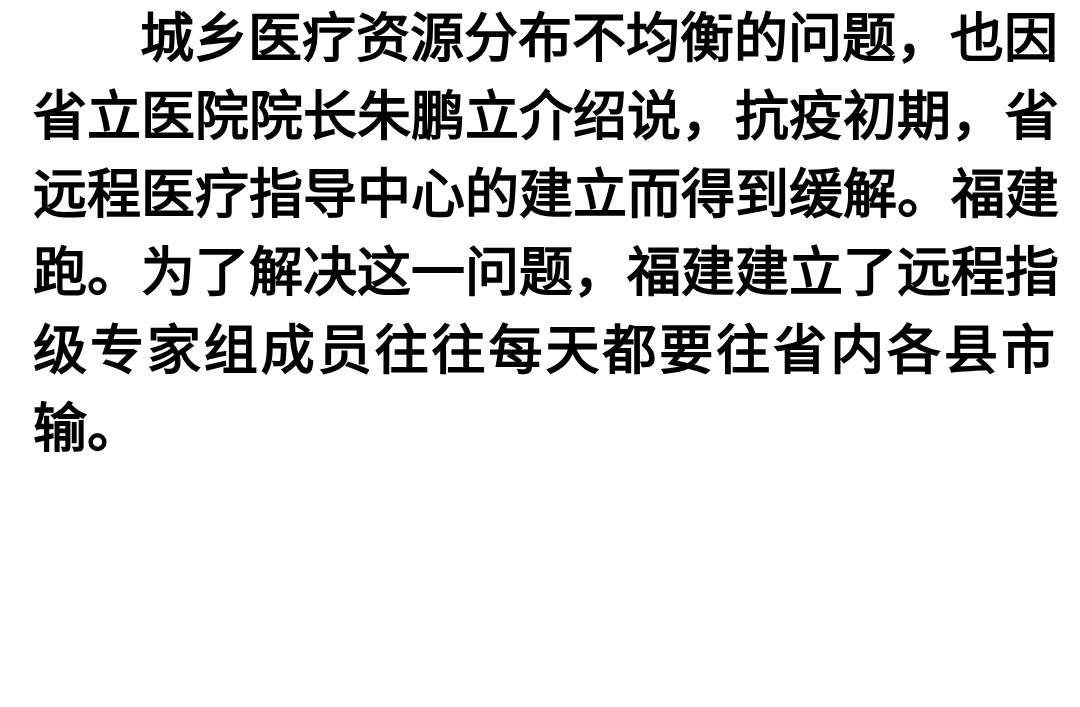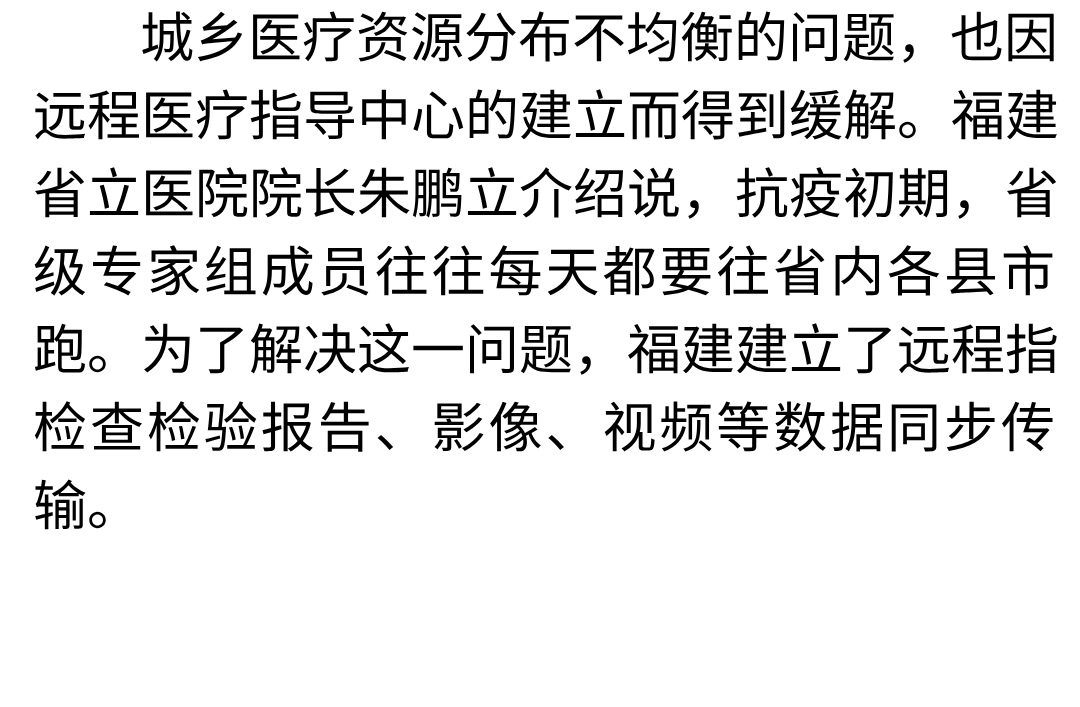--- a/index.html
+++ b/index.html
@@ -12,21 +12,21 @@
   }
   .text-page {
     box-sizing: border-box;
     width: 1080px;
     height: 707px;
     padding: 0 25px 0 33px;
     background: #ffffff;
     color: #000000;
     font-family: "Liberation Serif", "DejaVu Serif", serif;
     font-size: 54px;
-    font-weight: 400;
+    font-weight: 700;
     line-height: 78px;
   }
   .line {
     margin: 0;
     padding: 0;
     text-align: justify;
     text-align-last: justify;
     text-justify: inter-character;
     -moz-text-align-last: justify;
     white-space: nowrap;
@@ -37,19 +37,18 @@
   .line.last {
     text-align-last: left;
     -moz-text-align-last: left;
   }
 </style>
 </head>
 <body>
 
 <main class="text-page">
   <p class="line indent">城乡医疗资源分布不均衡的问题，也因</p>
+  <p class="line">省立医院院长朱鹏立介绍说，抗疫初期，省</p>
   <p class="line">远程医疗指导中心的建立而得到缓解。福建</p>
-  <p class="line">省立医院院长朱鹏立介绍说，抗疫初期，省</p>
+  <p class="line">跑。为了解决这一问题，福建建立了远程指</p>
   <p class="line">级专家组成员往往每天都要往省内各县市</p>
-  <p class="line">跑。为了解决这一问题，福建建立了远程指</p>
-  <p class="line">检查检验报告、影像、视频等数据同步传</p>
   <p class="line last">输。</p>
 </main>
 
 </body></html>

